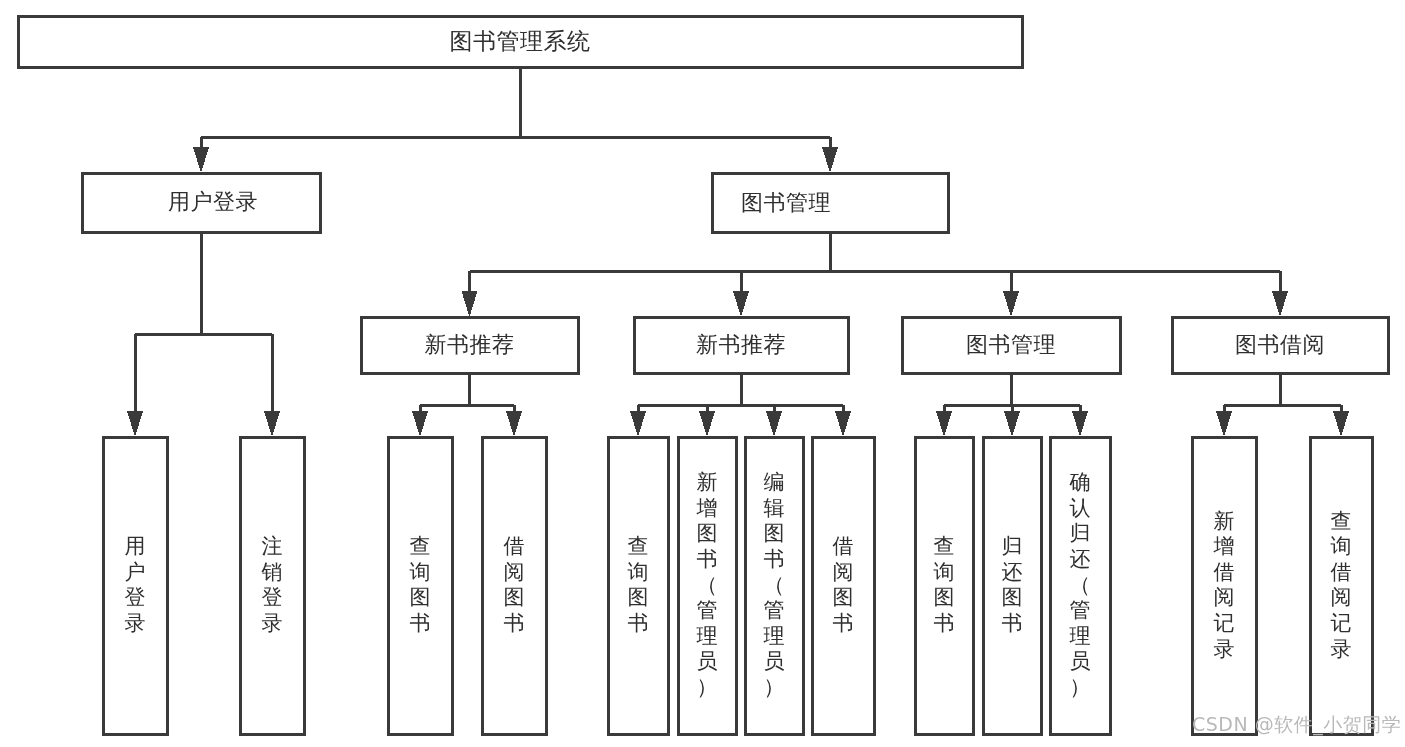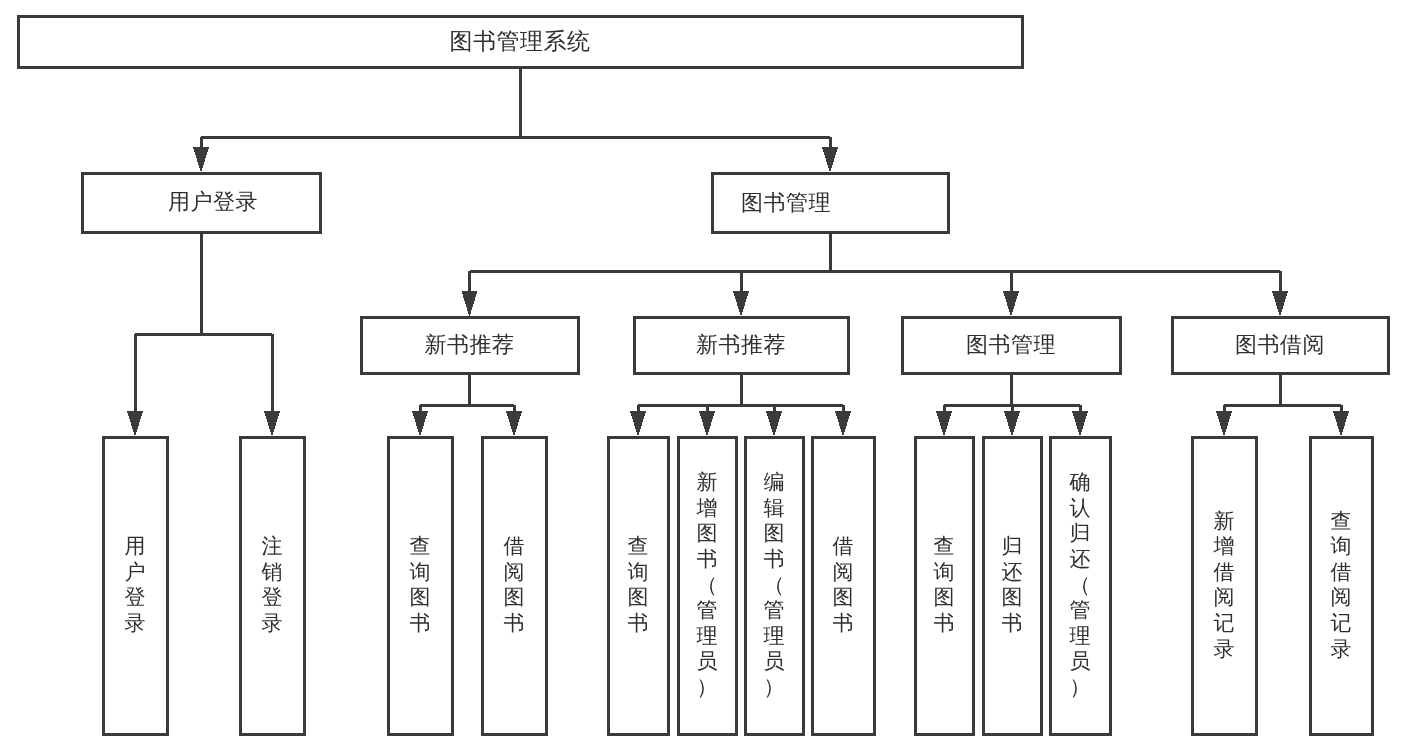--- a/index.html
+++ b/index.html
@@ -264,13 +264,14 @@
       </div>
       <div class="node-label-v" style="left: 1310px; width: 62px; top: 508.64px;">
         <span class="ch">查</span>
         <span class="ch">询</span>
         <span class="ch">借</span>
         <span class="ch">阅</span>
         <span class="ch">记</span>
         <span class="ch">录</span>
       </div>
     </div>
+  <div class="watermark" style="left: 1192px; top: 712px; color: rgb(185, 185, 185);">CSDN @软件_小贺同学</div>
 </div>
 
 </body></html>

